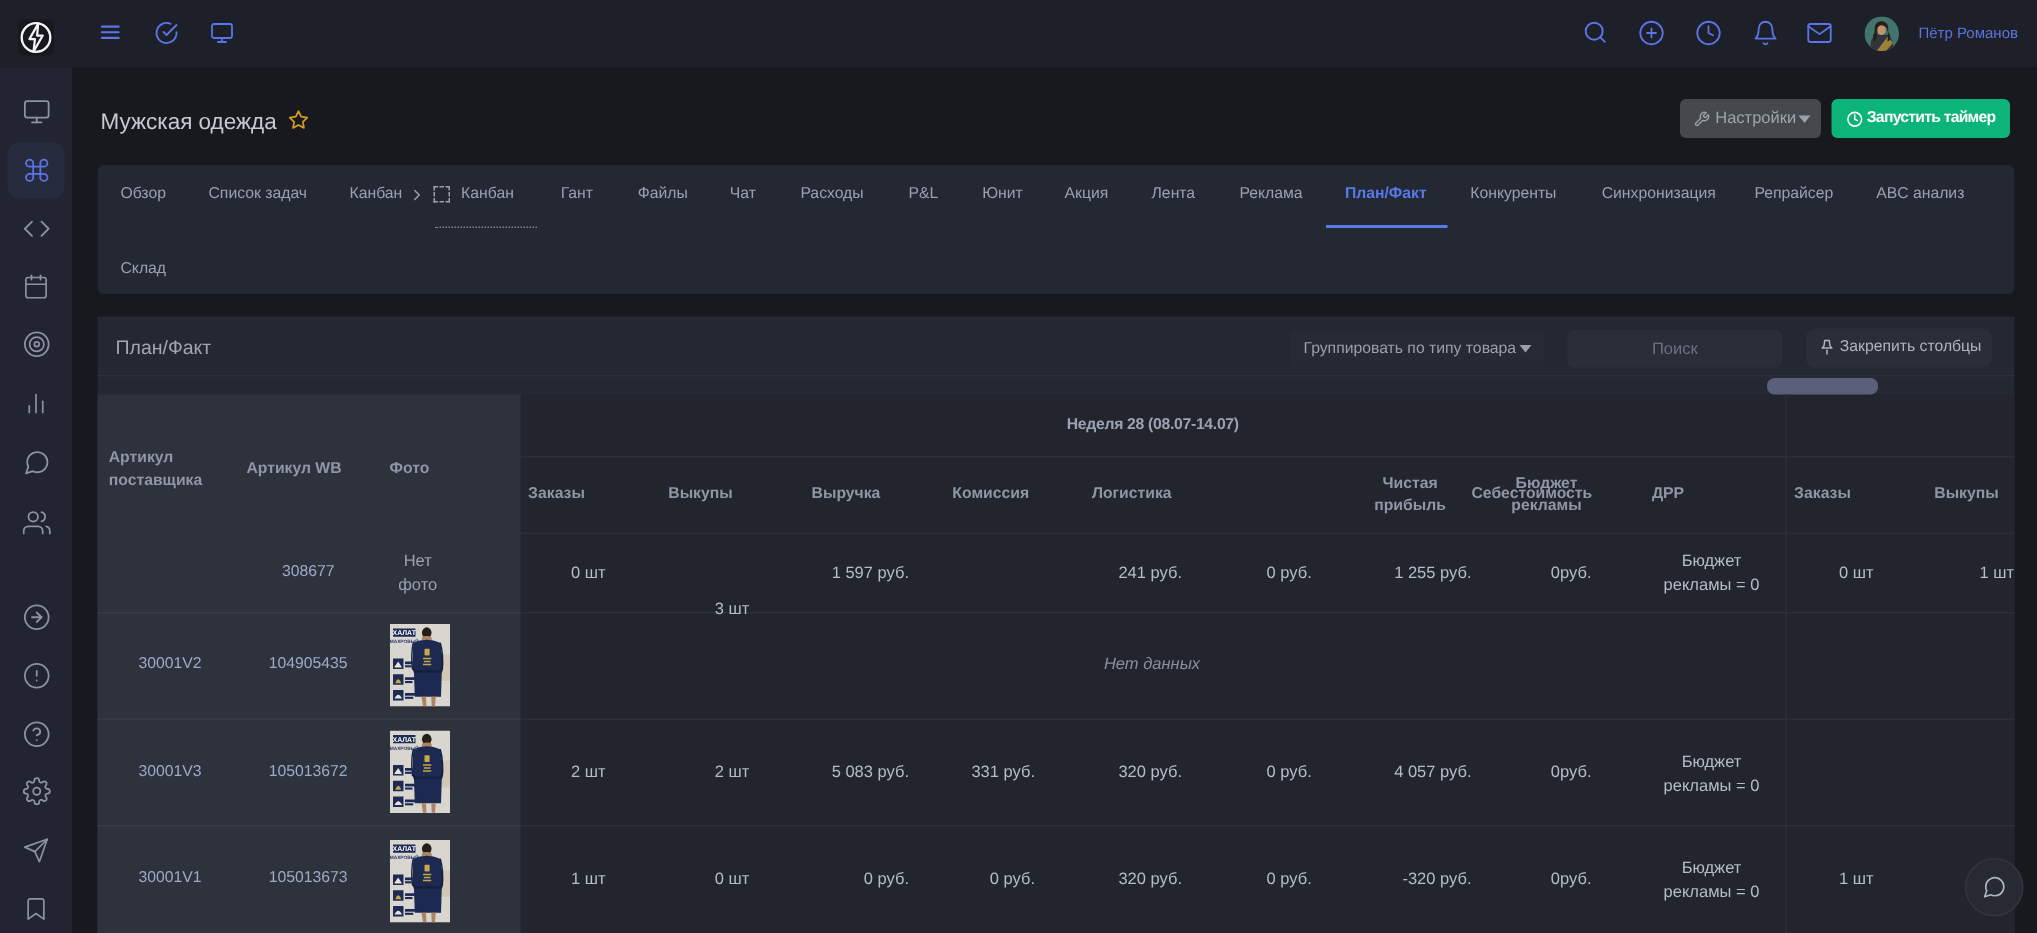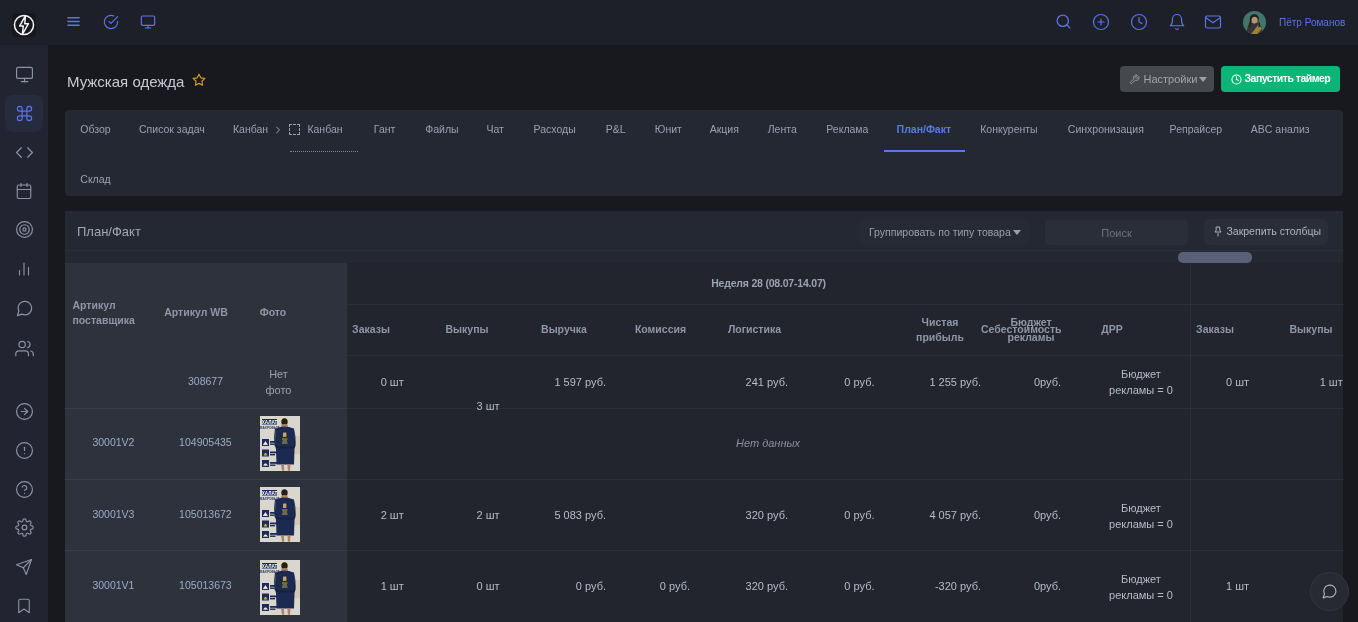--- a/index.html
+++ b/index.html
@@ -296,20 +296,21 @@
         <rect x="10" y="38" width="5" height="1.4" fill="#1d2a55"></rect>
 <rect x="2" y="44" width="7" height="7" fill="#1d2a55"></rect>
         <path d="M3 49.7 Q5.5 44.7 8 49.7 Z" fill="#e8e4da"></path>
 <rect x="10" y="46" width="7.5" height="1.8" fill="#1d2a55"></rect>
         <rect x="10" y="48.5" width="5.5" height="1.4" fill="#1d2a55"></rect>
 </g>
 </svg>
 <div class="tx" style="left:3.7px;width:400px;text-align:right;top:507.5px;font-size:11px;color:#b6bcc8;font-weight:400;line-height:14px;">2 шт</div>
 <div class="tx" style="left:99.6px;width:400px;text-align:right;top:507.5px;font-size:11px;color:#b6bcc8;font-weight:400;line-height:14px;">2 шт</div>
 <div class="tx" style="left:206.0px;width:400px;text-align:right;top:507.5px;font-size:11px;color:#b6bcc8;font-weight:400;line-height:14px;">5 083 руб.</div>
+<div class="tx" style="left:290.0px;width:400px;text-align:right;top:507.5px;font-size:11px;color:#b6bcc8;font-weight:400;line-height:14px;">331 руб.</div>
 <div class="tx" style="left:388.0px;width:400px;text-align:right;top:507.5px;font-size:11px;color:#b6bcc8;font-weight:400;line-height:14px;">320 руб.</div>
 <div class="tx" style="left:474.5px;width:400px;text-align:right;top:507.5px;font-size:11px;color:#b6bcc8;font-weight:400;line-height:14px;">0 руб.</div>
 <div class="tx" style="left:581.0px;width:400px;text-align:right;top:507.5px;font-size:11px;color:#b6bcc8;font-weight:400;line-height:14px;">4 057 руб.</div>
 <div class="tx" style="left:661.0px;width:400px;text-align:right;top:507.5px;font-size:11px;color:#b6bcc8;font-weight:400;line-height:14px;">0руб.</div>
 <div class="tx" style="left:941.0px;width:400px;text-align:center;top:501.0px;font-size:11px;color:#b6bcc8;font-weight:400;line-height:14px;">Бюджет</div>
 <div class="tx" style="left:941.0px;width:400px;text-align:center;top:517.0px;font-size:11px;color:#b6bcc8;font-weight:400;line-height:14px;">рекламы = 0</div>
 <div class="tx" style="left:-86.6px;width:400px;text-align:center;top:579.2px;font-size:10.5px;color:#9cabc9;font-weight:400;line-height:13.5px;">30001V1</div>
 <div class="tx" style="left:5.4px;width:400px;text-align:center;top:579.2px;font-size:10.5px;color:#9cabc9;font-weight:400;line-height:13.5px;">105013673</div>
 <svg class="a" style="left:259.5px;top:560px" width="40" height="55" viewBox="0 0 40 55">
 <rect width="40" height="55" fill="#d9d6cf"></rect>

